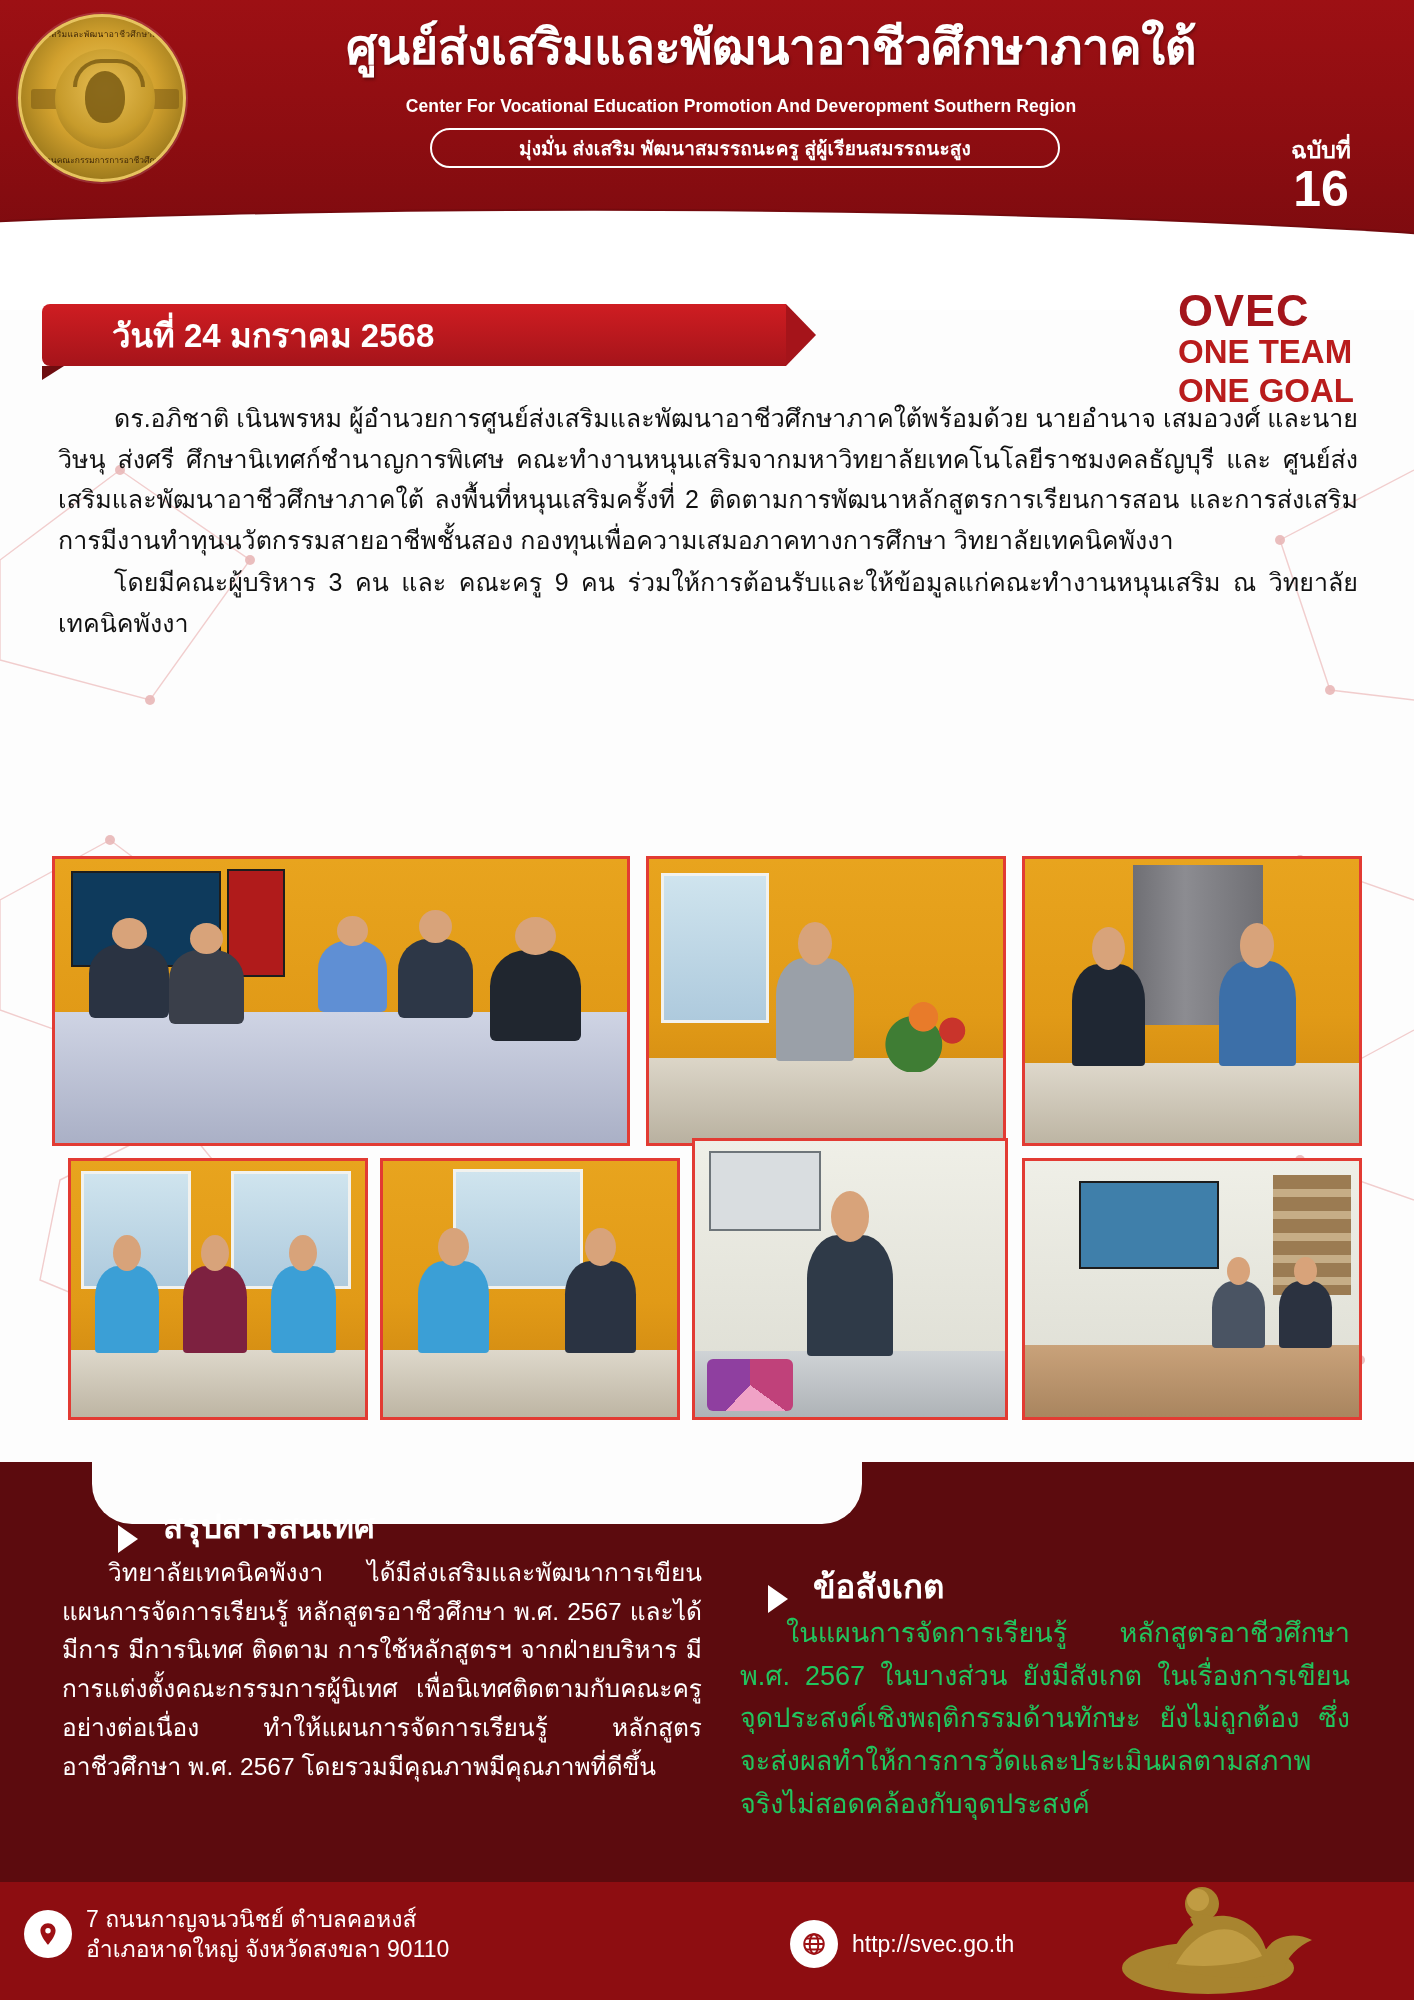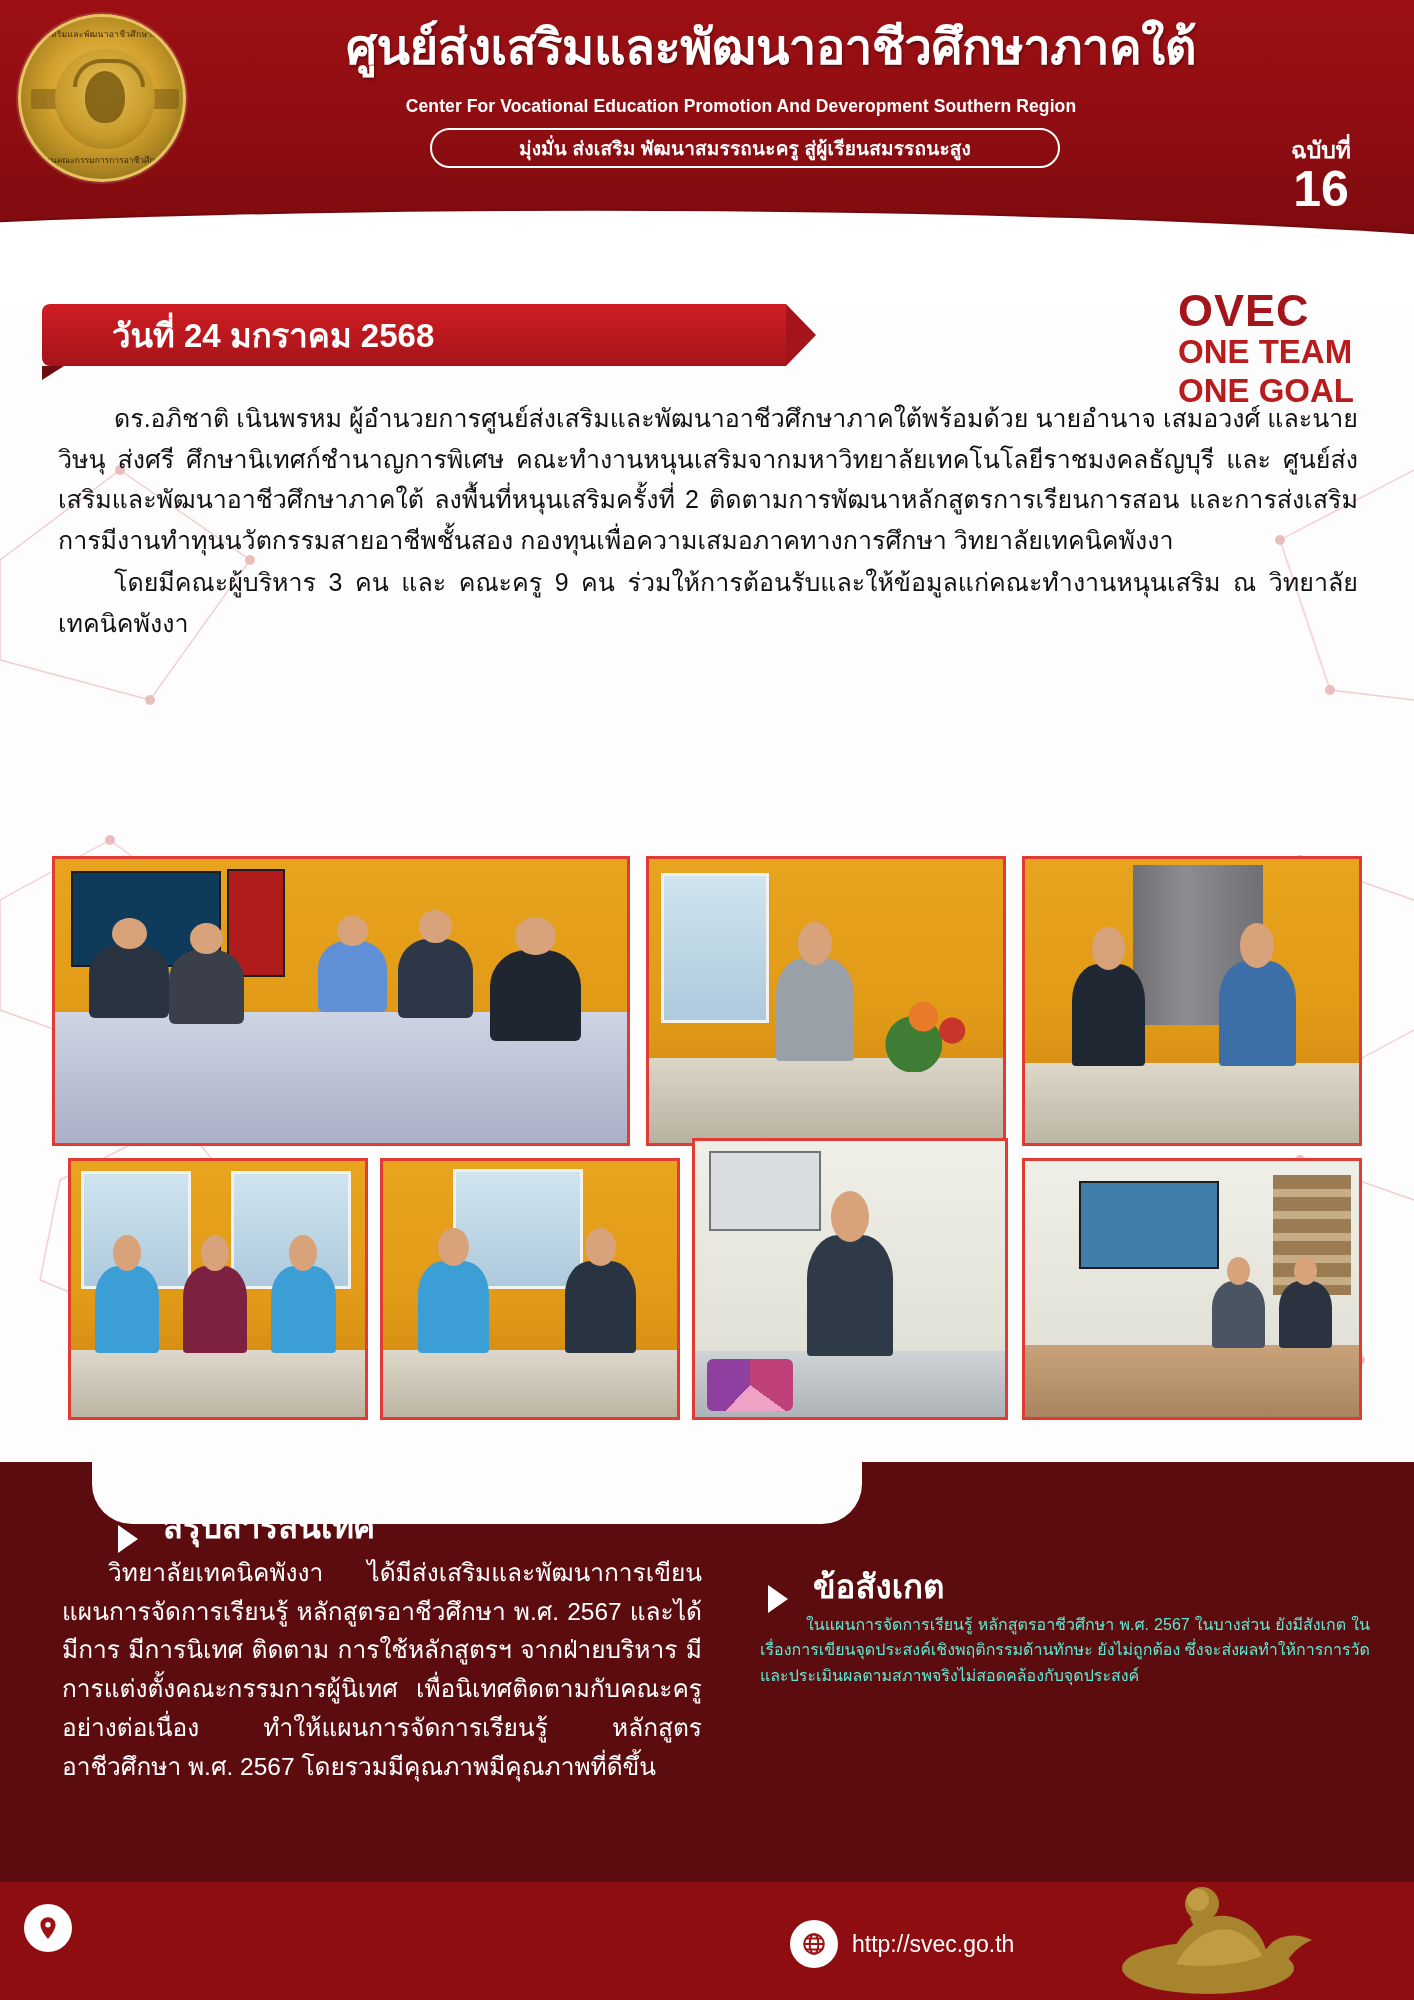--- a/index.html
+++ b/index.html
@@ -413,24 +413,24 @@
     width: 640px;
     color: #ffffff;
     font-size: 24.5px;
     line-height: 1.58;
     text-align: justify;
   }
   .sum-body p { text-indent: 46px; }
   .obs-body {
     position: absolute;
     top: 150px;
-    left: 760px;
+    left: 740px;
     width: 610px;
-    color: #5eead4;
-    font-size: 16px;
+    color: #22c55e;
+    font-size: 27px;
     line-height: 1.58;
     text-align: justify;
   }
   .obs-body p { text-indent: 46px; }
 
   
   .statue {
     position: absolute;
     right: 88px;
     bottom: -8px;
@@ -656,20 +656,24 @@
     </g>
   </svg>
 
   <div class="footer">
     <div class="f-item f-addr">
       <span class="f-circle">
         <svg width="26" height="26" viewBox="0 0 24 24" fill="#9d1014">
             <path d="M12 2C8.1 2 5 5.1 5 9c0 5.2 7 13 7 13s7-7.8 7-13c0-3.9-3.1-7-7-7zm0 9.5A2.5 2.5 0 1 1 12 6.5a2.5 2.5 0 0 1 0 5z"></path>
           </svg>
       </span>
+      <span class="f-text">
+        <span>7 ถนนกาญจนวนิชย์ ตำบลคอหงส์</span><br>
+        <span>อำเภอหาดใหญ่ จังหวัดสงขลา 90110</span>
+      </span>
     </div>
 
 
     <div class="f-item f-web">
       <span class="f-circle">
         <svg width="26" height="26" viewBox="0 0 24 24" fill="none" stroke="#9d1014" stroke-width="1.8">
             <circle cx="12" cy="12" r="9"></circle>
             <ellipse cx="12" cy="12" rx="4" ry="9"></ellipse>
             <path d="M3 12h18M4.5 7h15M4.5 17h15"></path>
           </svg>

